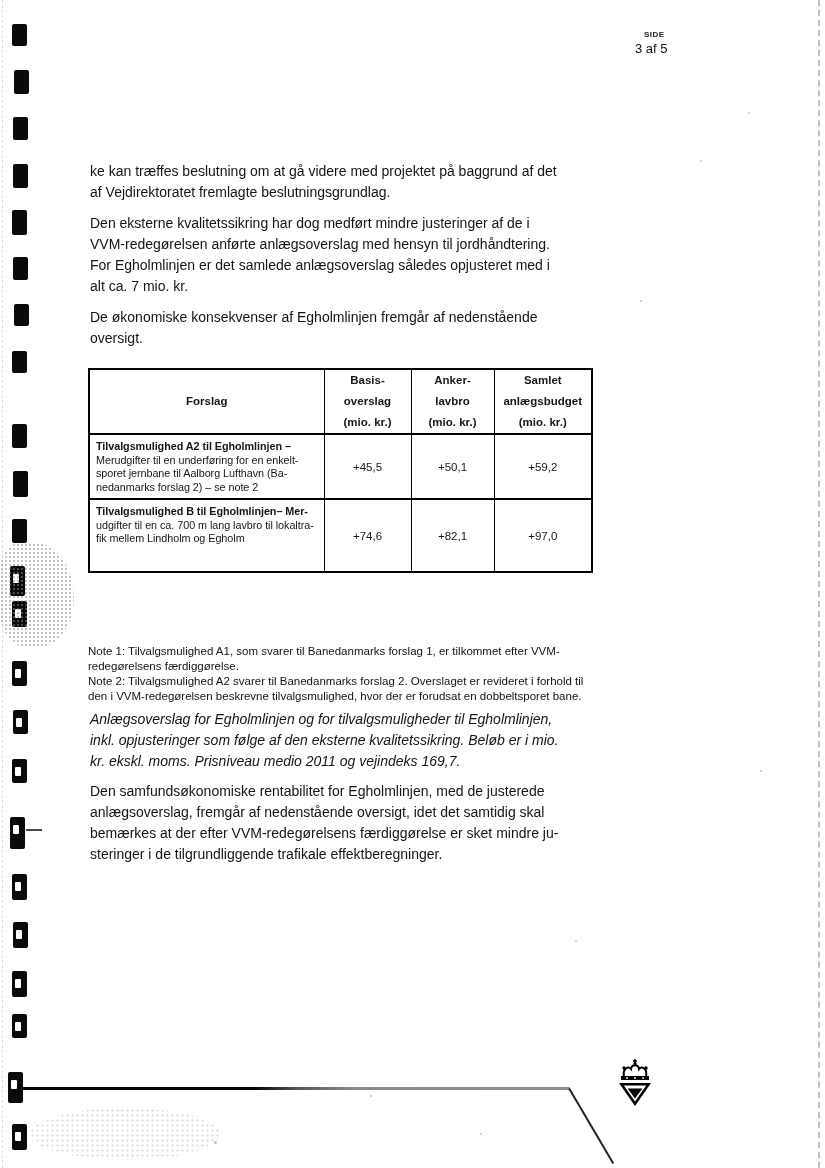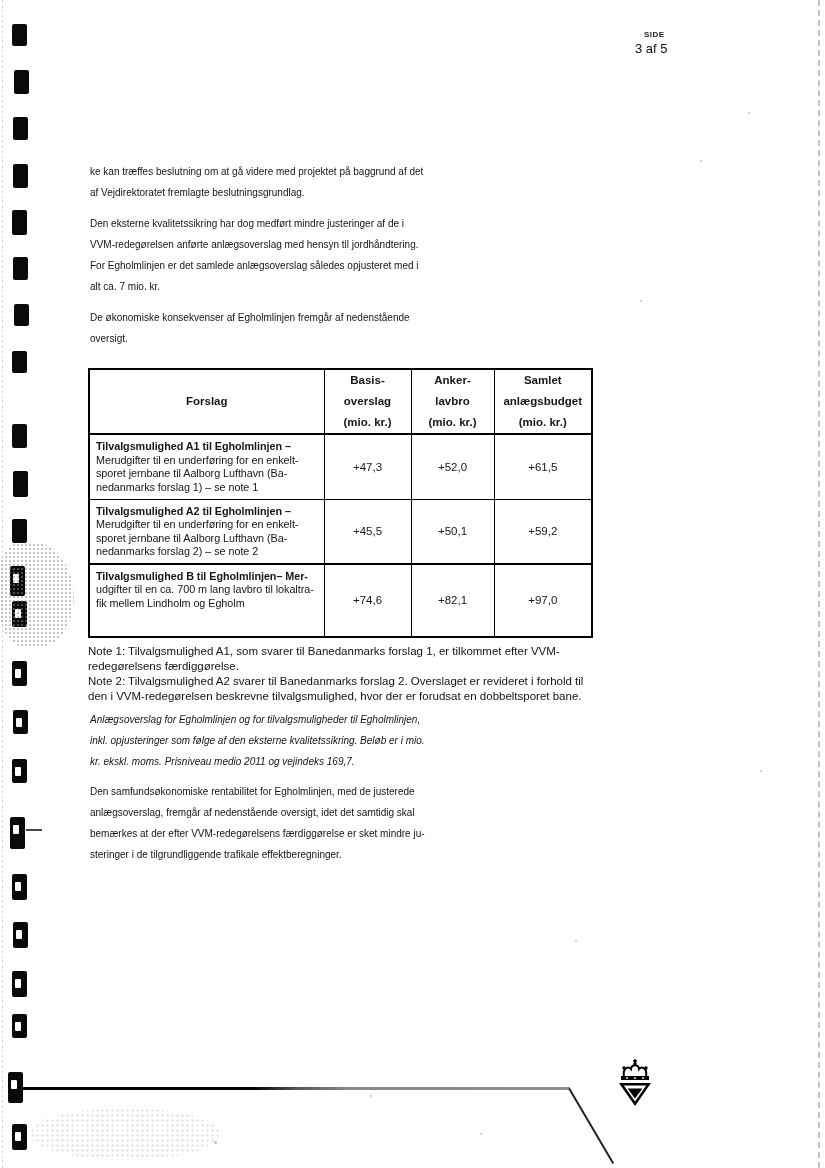--- a/index.html
+++ b/index.html
@@ -10,21 +10,21 @@
     overflow:hidden;
     font-family:"Liberation Sans", sans-serif;
     color:#161616;
   }
   .abs{position:absolute;}
   .doc-text{white-space:pre-line;}
   
   .side-label{left:636px;top:30px;font-size:8px;font-weight:bold;letter-spacing:.5px;color:#222;padding-left:8px;}
   .page-num{left:635px;top:41px;font-size:13px;color:#111;}
   
-  .para{left:90px;width:522px;font-size:10px;line-height:21px;color:#141414;}
+  .para{left:90px;width:522px;font-size:14px;line-height:21px;color:#141414;}
   .p1{top:161px;}
   .p2{top:213px;}
   .p3{top:307px;}
   .caption{top:709px;font-style:italic;}
   .p4{top:781px;}
   
   .budget-table{left:88px;top:368px;}
   table{border-collapse:collapse;table-layout:fixed;border:2px solid #000;}
   th,td{border:1px solid #000;padding:0;overflow:hidden;}
   th{
@@ -106,29 +106,20 @@
 (mio. kr.)</th>
           <th>Anker-
 lavbro
 (mio. kr.)</th>
           <th>Samlet
 anlægsbudget
 (mio. kr.)</th>
         </tr>
       </thead>
       <tbody>
-        <tr class="r1">
-          <td class="c-forslag"><span class="lead">Tilvalgsmulighed A1 til Egholmlinjen –</span><span>
-Merudgifter til en underføring for en enkelt-
-sporet jernbane til Aalborg Lufthavn (Ba-
-nedanmarks forslag 1) – se note 1</span></td>
-          <td class="c-num">+47,3</td>
-          <td class="c-num">+52,0</td>
-          <td class="c-num">+61,5</td>
-        </tr>
         <tr class="r2">
           <td class="c-forslag"><span class="lead">Tilvalgsmulighed A2 til Egholmlinjen –</span><span>
 Merudgifter til en underføring for en enkelt-
 sporet jernbane til Aalborg Lufthavn (Ba-
 nedanmarks forslag 2) – se note 2</span></td>
           <td class="c-num">+45,5</td>
           <td class="c-num">+50,1</td>
           <td class="c-num">+59,2</td>
         </tr>
         <tr class="r3">

